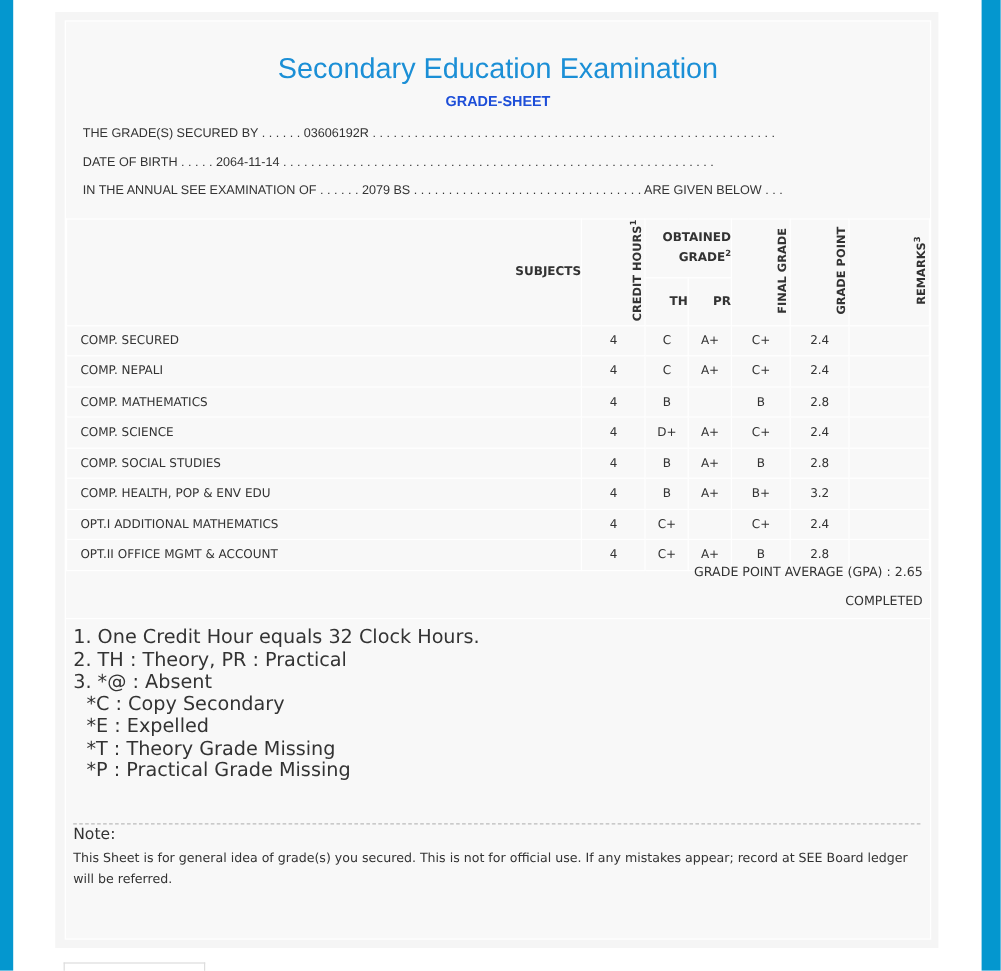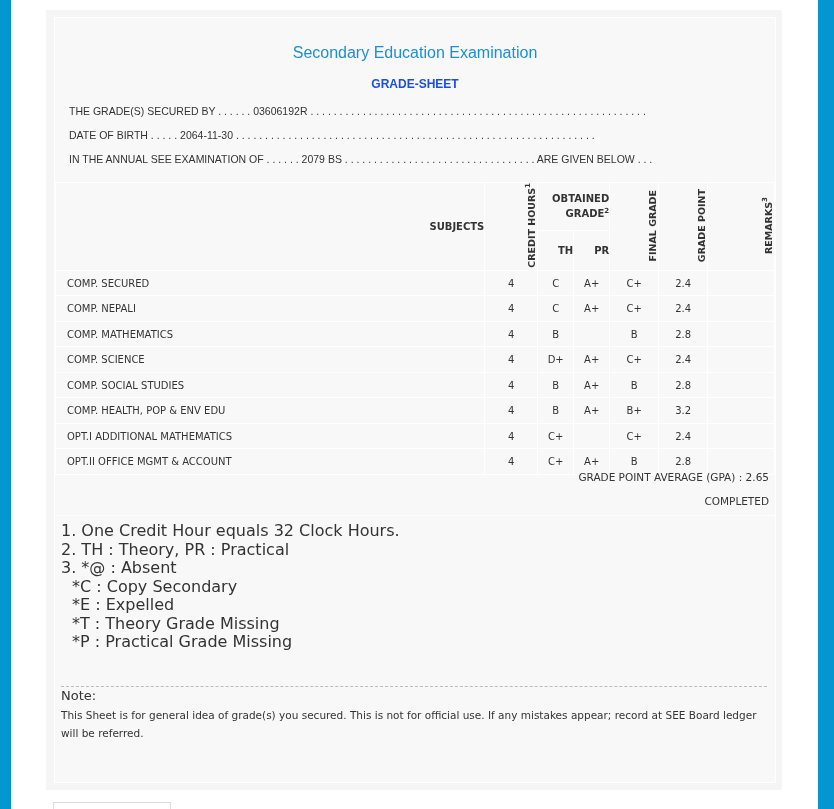--- a/index.html
+++ b/index.html
@@ -15,21 +15,21 @@
     position:absolute; left:46px; top:10px; width:736px; height:780px;
     background:#f5f5f5;
   }
   .inner {
     position:absolute; left:54px; top:17px; width:720px; height:764px;
     background:#f8f8f8; border:1px solid #ffffff;
   }
   .title {
     position:absolute; left:0; width:720px; top:26px; text-align:center;
     font-family:"Liberation Sans", sans-serif;
-    font-size:16px; color:#1b8fd6; font-weight:normal;
+    font-size:24px; color:#1b8fd6; font-weight:normal;
   }
   .subtitle {
     position:absolute; left:0; width:720px; top:59px; text-align:center;
     font-family:"Liberation Sans", sans-serif; font-size:12px; font-weight:bold; color:#1d4ed8;
   }
   .info-line {
     position:absolute; left:14px; font-family:"Liberation Sans", sans-serif;
     font-size:10.5px; color:#333; white-space:nowrap;
   }
   table.grades {
@@ -76,21 +76,21 @@
 <div class="side-left"></div>
 <div class="side-right"></div>
 
 <div class="outer"></div>
 
 <div class="inner">
   <div class="title">Secondary Education Examination</div>
   <div class="subtitle">GRADE-SHEET</div>
 
   <div class="info-line" style="top:87px;">THE GRADE(S) SECURED BY . . . . . . 03606192R . . . . . . . . . . . . . . . . . . . . . . . . . . . . . . . . . . . . . . . . . . . . . . . . . . . . . . . . . .</div>
-  <div class="info-line" style="top:111px;">DATE OF BIRTH . . . . . 2064-11-30 . . . . . . . . . . . . . . . . . . . . . . . . . . . . . . . . . . . . . . . . . . . . . . . . . . . . . . . . . . . . . .</div>
+  <div class="info-line" style="top:111px;">DATE OF BIRTH . . . . . 2064-11-14 . . . . . . . . . . . . . . . . . . . . . . . . . . . . . . . . . . . . . . . . . . . . . . . . . . . . . . . . . . . . . .</div>
   <div class="info-line" style="top:135px;">IN THE ANNUAL SEE EXAMINATION OF . . . . . . 2079 BS . . . . . . . . . . . . . . . . . . . . . . . . . . . . . . . . . ARE GIVEN BELOW . . .</div>
 
   <table class="grades">
     <colgroup>
       <col style="width:430px">
         <col style="width:53px">
         <col style="width:36px">
         <col style="width:36px">
         <col style="width:49px">
         <col style="width:49px">

